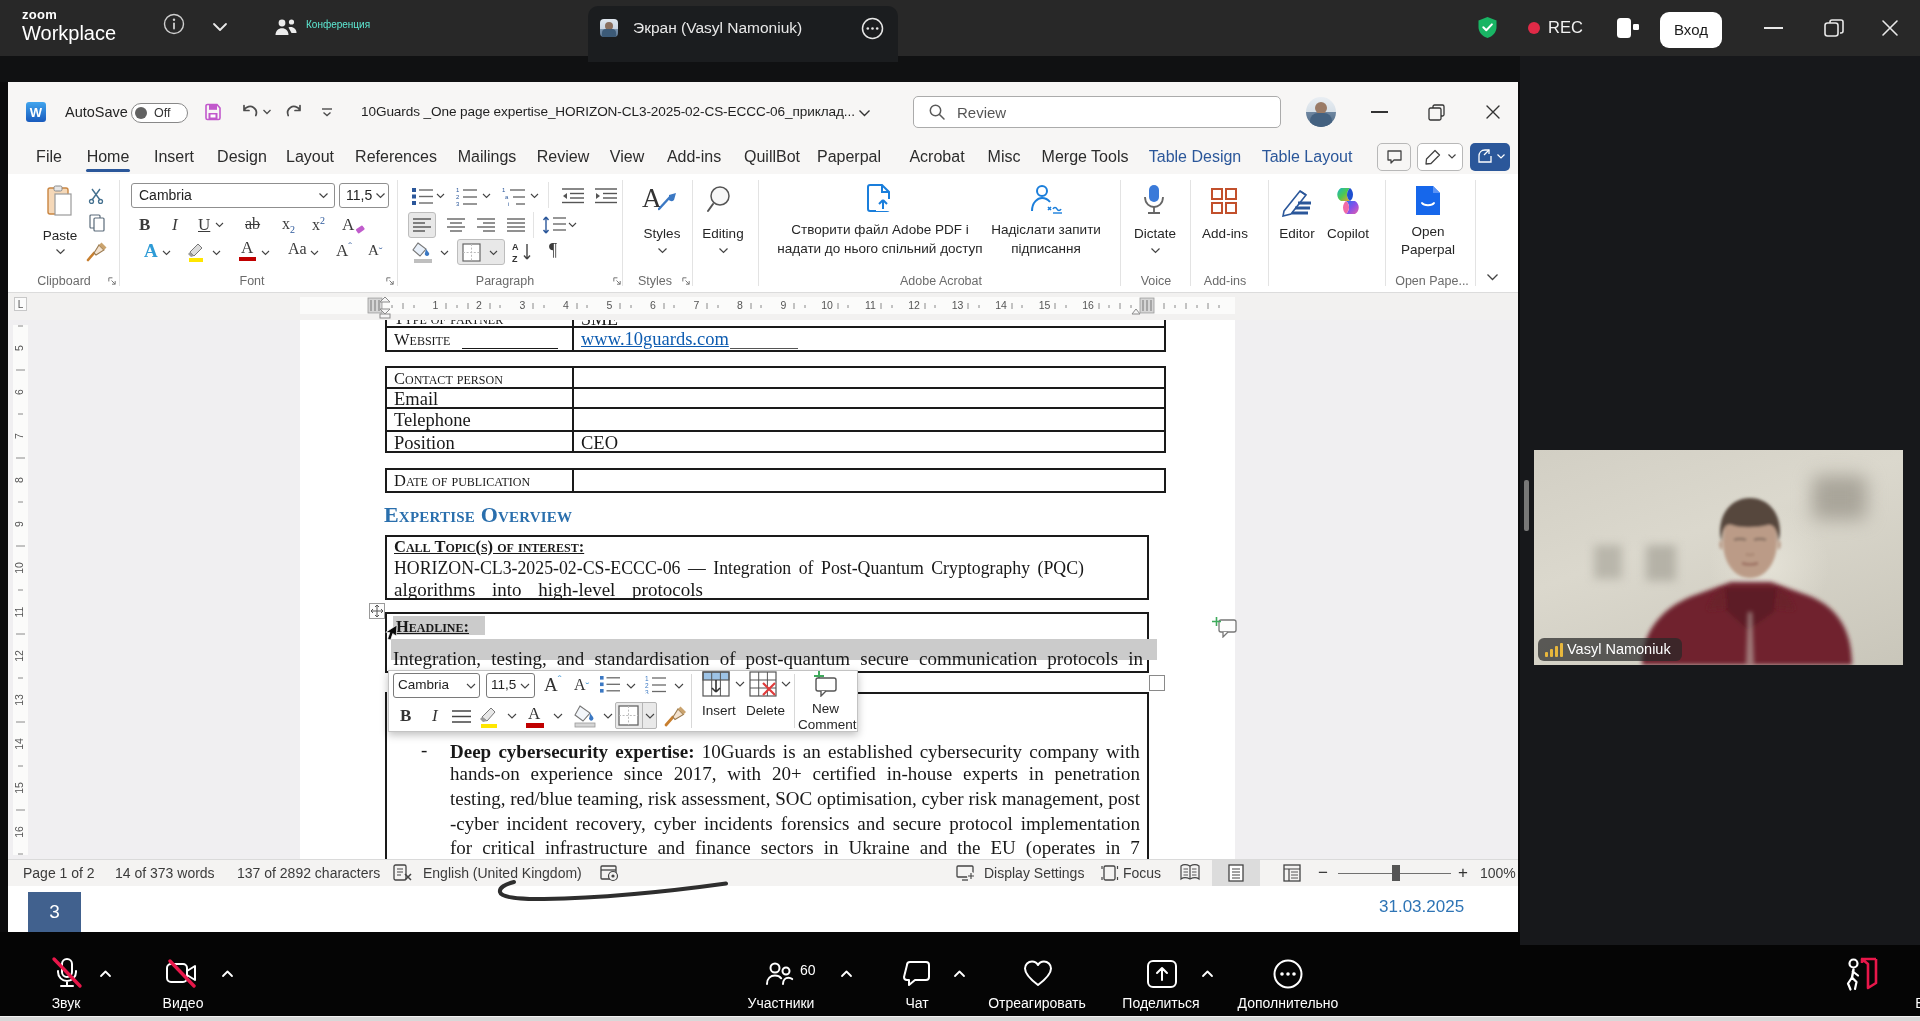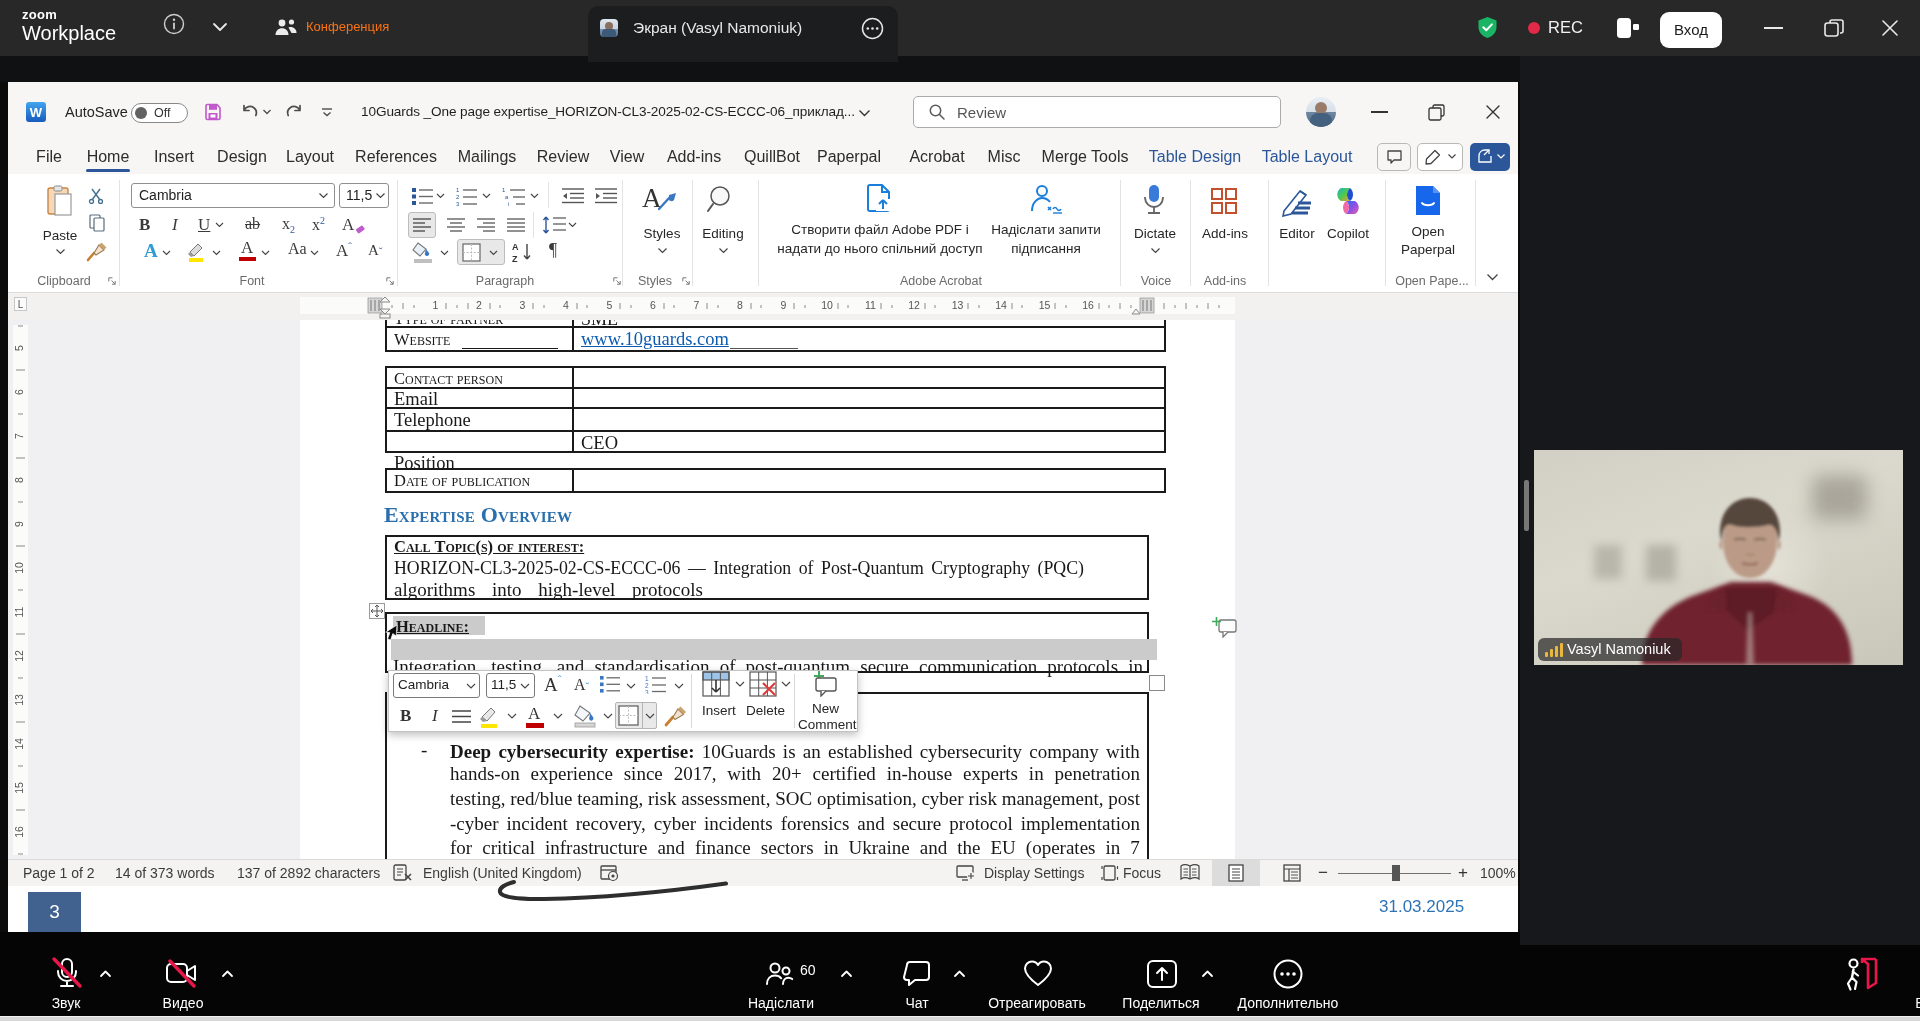--- a/index.html
+++ b/index.html
@@ -26,21 +26,21 @@
   <svg class="abs" style="left:212px;top:22px;" width="16" height="10" viewBox="0 0 16 10">
       <path d="M2 2 L8 8 L14 2" fill="none" stroke="#e8e8e8" stroke-width="1.8" stroke-linecap="round" stroke-linejoin="round"></path>
     </svg>
 
   <svg class="abs" style="left:272px;top:14px;" width="28" height="28" viewBox="0 0 28 28">
     <circle cx="10" cy="9" r="3.4" fill="#ececec"></circle>
       <path d="M3.5 21 c0-4.2 3-6.8 6.5-6.8 s6.5 2.6 6.5 6.8 z" fill="#ececec"></path>
     <circle cx="19.5" cy="8" r="2.6" fill="#ececec"></circle>
       <path d="M16.5 13.5 c4-1.5 8 1.2 8 5.4 l-5 0" fill="#ececec"></path>
   </svg>
-  <div class="abs" style="left:306px;top:19px;color:#f97316;font-size:13px;">Конференция</div>
+  <div class="abs" style="left:306px;top:19px;color:#5eead4;font-size:10px;">Конференция</div>
 
   <div class="abs" style="left:600px;top:19px;width:18px;height:18px;border-radius:4px;background:linear-gradient(180deg,#dfe6ee 0%,#c8d4e2 55%,#7b93ad 56%,#5a748f 100%);overflow:hidden;">
      <div class="abs" style="left:5px;top:3px;width:8px;height:8px;border-radius:50%;background:#8a6f5e;"></div>
      <div class="abs" style="left:2px;top:10px;width:14px;height:8px;border-radius:4px 4px 0 0;background:#3c5a77;"></div>
   </div>
   <div class="abs" style="left:633px;top:19px;color:#e9e9e9;font-size:15.5px;">Экран (Vasyl Namoniuk)</div>
   <svg class="abs" style="left:861px;top:17px;" width="23" height="23" viewBox="0 0 23 23">
       <circle cx="11.5" cy="11.5" r="10" fill="none" stroke="#e6e6e6" stroke-width="1.5"></circle>
       <circle cx="6.8" cy="11.5" r="1.3" fill="#e6e6e6"></circle>
       <circle cx="11.5" cy="11.5" r="1.3" fill="#e6e6e6"></circle>
@@ -615,21 +615,21 @@
     <div class="bl" style="left:722px;top:27.5px;width:68px;background:#555;height:1.2px;"></div>
 
     <div class="abs" style="left:377px;top:46px;width:780.6px;height:87px;border:2px solid #1a1a1a;"></div>
     <div class="abs" style="left:563.6px;top:46px;width:2px;height:87px;background:#1a1a1a;"></div>
     <div class="abs" style="left:377px;top:67px;width:780.6px;height:2px;background:#1a1a1a;"></div>
     <div class="abs" style="left:377px;top:87px;width:780.6px;height:2px;background:#1a1a1a;"></div>
     <div class="abs" style="left:377px;top:110px;width:780.6px;height:2px;background:#1a1a1a;"></div>
     <div class="ser sc abs" style="left:386px;top:48.5px;font-size:16.5px;">Contact person</div>
     <div class="ser abs" style="left:386px;top:69px;font-size:18.5px;">Email</div>
     <div class="ser abs" style="left:386px;top:90px;font-size:18.5px;">Telephone</div>
-    <div class="ser abs" style="left:386px;top:112.5px;font-size:18.5px;margin-top:20px;">Position</div>
+    <div class="ser abs" style="left:386px;top:112.5px;font-size:18.5px;">Position</div>
     <div class="ser abs" style="left:573px;top:112.5px;font-size:18.5px;">CEO</div>
 
     <div class="abs" style="left:377px;top:148px;width:780.6px;height:24.6px;border:2px solid #1a1a1a;"></div>
     <div class="abs" style="left:563.6px;top:148px;width:2px;height:24.6px;background:#1a1a1a;"></div>
     <div class="ser sc abs" style="left:386px;top:150.5px;font-size:16.5px;">Date of publication</div>
 
     <div class="ser sc abs" style="left:376px;top:182px;font-size:22px;font-weight:bold;color:#2a6fad;letter-spacing:.2px;">Expertise Overview</div>
 
     <div class="abs" style="left:377px;top:214.6px;width:763.5px;height:65.4px;border:2px solid #1a1a1a;"></div>
     <div class="ser sc abs" style="left:386px;top:216.5px;font-size:16.5px;font-weight:bold;text-decoration:underline;">Call Topic(s) of interest:</div>
@@ -646,21 +646,21 @@
 
     <div class="abs" style="left:361px;top:283px;width:16px;height:16px;background:#fdfdfd;border:1px solid #9a9a9a;"></div>
     <svg class="abs" style="left:363px;top:285px;" width="12" height="12" viewBox="0 0 12 12">
         <path d="M6 0 L6 12 M0 6 L12 6 M6 0 L4 2 M6 0 L8 2 M6 12 L4 10 M6 12 L8 10 M0 6 L2 4 M0 6 L2 8 M12 6 L10 4 M12 6 L10 8" stroke="#555" stroke-width="1"></path>
       </svg>
 
     <div class="abs" style="left:377px;top:292px;width:763.5px;height:61px;border:2px solid #1a1a1a;"></div>
     <div class="abs" style="left:385px;top:296px;width:92px;height:19px;background:#cbcbcb;"></div>
     <div class="ser sc abs" style="left:388px;top:296.5px;font-size:16.5px;font-weight:bold;text-decoration:underline;">Headline:</div>
     <div class="abs" style="left:383px;top:319px;width:766px;height:21px;background:#cbcbcb;"></div>
-    <div class="jl ser" style="left:385px;top:336px;width:750px;">
+    <div class="jl ser" style="left:385px;top:328px;width:750px;">
       <span>Integration,</span>
         <span>testing,</span>
         <span>and</span>
         <span>standardisation</span>
         <span>of</span>
         <span>post-quantum</span>
         <span>secure</span>
         <span>communication</span>
         <span>protocols</span>
         <span>in</span>
@@ -1005,21 +1005,21 @@
   <svg class="abs" style="left:763px;top:958px;" width="32" height="32" viewBox="0 0 32 32">
     <circle cx="12" cy="10" r="4.5" fill="none" stroke="#fff" stroke-width="2"></circle>
     <path d="M4 26 c0-5.5 3.6-8.5 8-8.5 c2.5 0 4.8 1 6.2 2.8" fill="none" stroke="#fff" stroke-width="2" stroke-linecap="round"></path>
     <circle cx="23" cy="13" r="3.5" fill="none" stroke="#fff" stroke-width="2"></circle>
     <path d="M20 26 c0-4 2.4-6.3 5.5-6.3 c1.4 0 2.7 0.5 3.7 1.4" fill="none" stroke="#fff" stroke-width="2" stroke-linecap="round"></path>
   </svg>
   <div class="abs" style="left:800px;top:962px;color:#fff;font-size:14px;">60</div>
   <svg class="zchev" style="left:840px;top:969px;" width="13" height="9" viewBox="0 0 13 9">
       <path d="M2 7 L6.5 2.5 L11 7" fill="none" stroke="#fff" stroke-width="1.8" stroke-linecap="round" stroke-linejoin="round"></path>
     </svg>
-  <div class="zlab" style="left:781px;">Надіслати</div>
+  <div class="zlab" style="left:781px;">Участники</div>
 
   <svg class="abs" style="left:903px;top:959px;" width="30" height="30" viewBox="0 0 30 30">
       <path d="M4 6 a3 3 0 0 1 3-3 h16 a3 3 0 0 1 3 3 v12 a3 3 0 0 1-3 3 h-11 l-6 5 v-5 h-2 a3 3 0 0 1-3-3 Z" fill="none" stroke="#fff" stroke-width="2" stroke-linejoin="round"></path>
     </svg>
   <svg class="zchev" style="left:953px;top:969px;" width="13" height="9" viewBox="0 0 13 9">
       <path d="M2 7 L6.5 2.5 L11 7" fill="none" stroke="#fff" stroke-width="1.8" stroke-linecap="round" stroke-linejoin="round"></path>
     </svg>
   <div class="zlab" style="left:917px;">Чат</div>
 
   <svg class="abs" style="left:1022px;top:958px;" width="32" height="30" viewBox="0 0 32 30">

